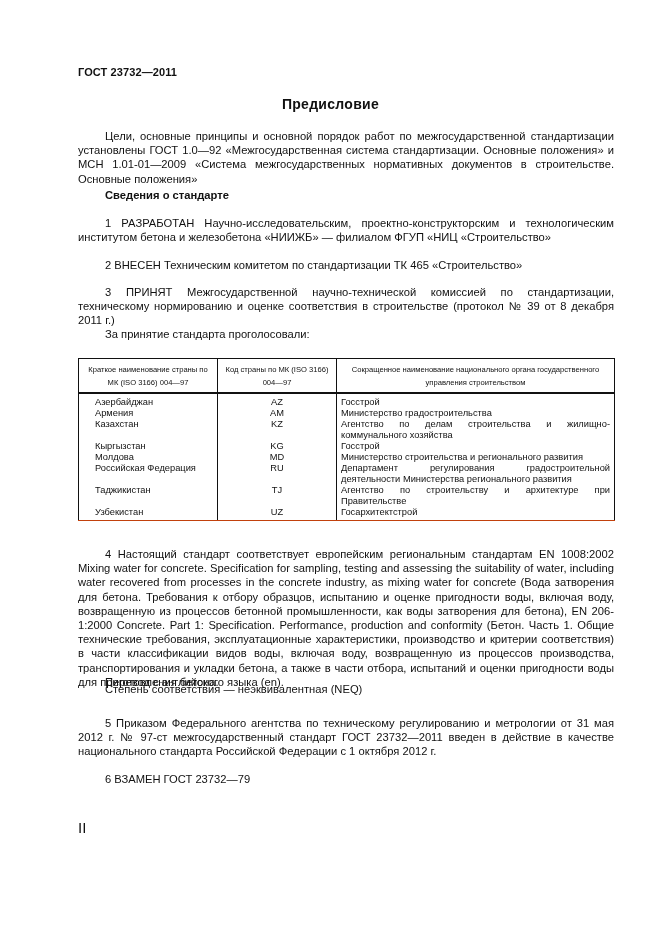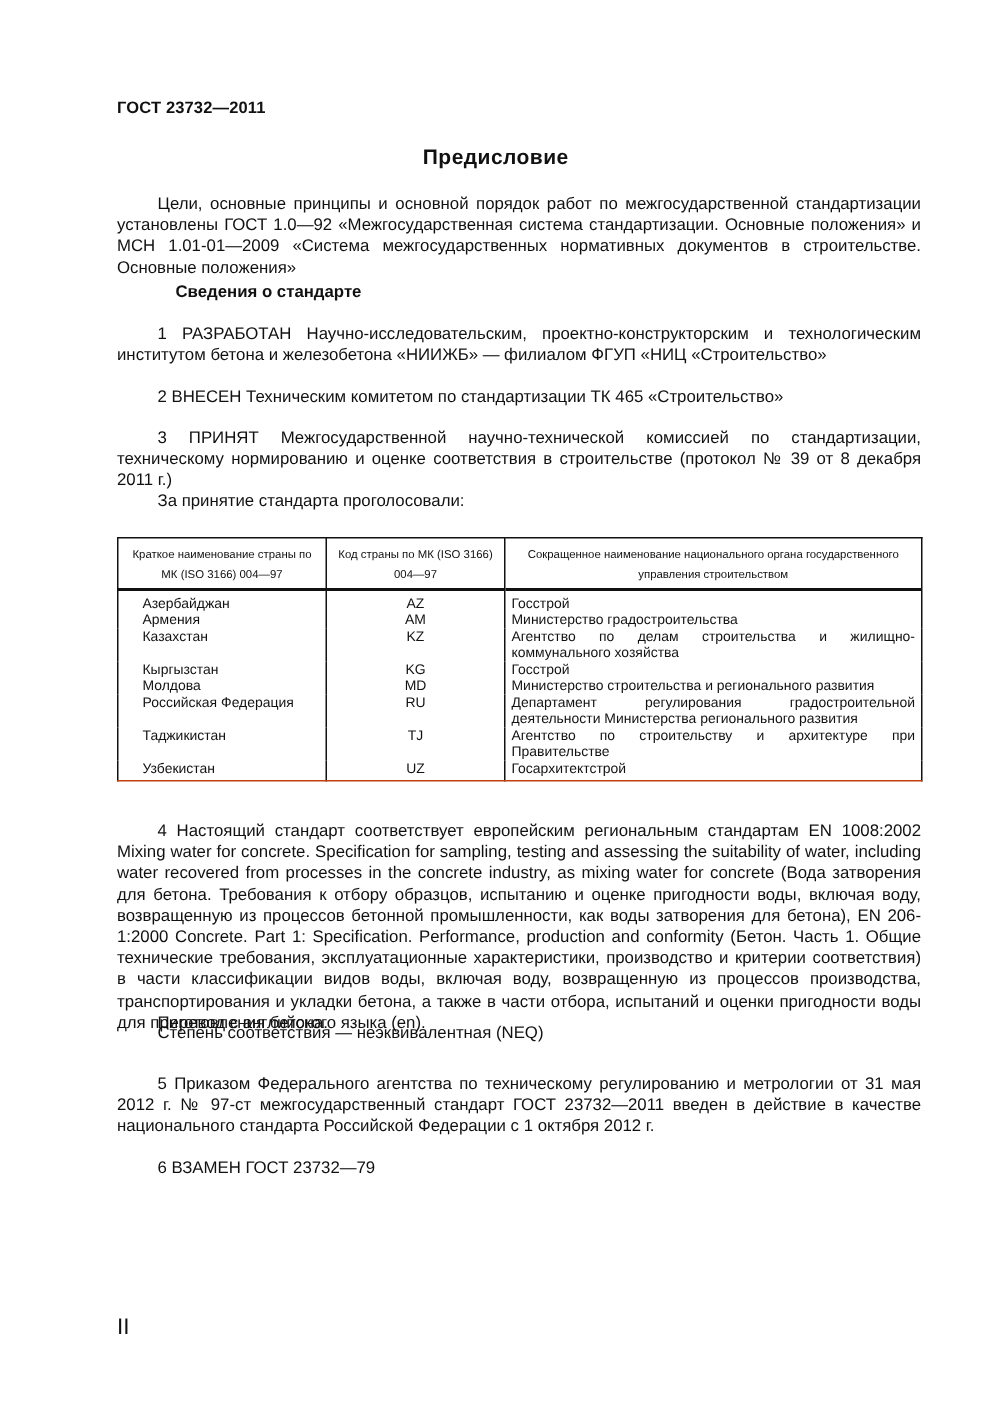--- a/index.html
+++ b/index.html
@@ -3,33 +3,33 @@
   <meta charset="utf-8">
   <style>
     html, body { margin:0; padding:0; background:#ffffff; }
     body { width:661px; height:936px; position:relative; overflow:hidden;
            font-family:"Liberation Sans", sans-serif; color:#111; }
     .abs { position:absolute; }
     .hdr { left:78px; top:66px; font-size:11px; font-weight:bold; letter-spacing:0.1px; }
     .title { left:0; width:661px; top:96px; text-align:center; font-size:14px; font-weight:bold; letter-spacing:0.3px; }
     .para { left:78px; width:536px; font-size:11.2px; line-height:14.2px; text-align:justify; }
     .para .ind { display:inline-block; width:27px; }
-    .sub { left:105px; font-size:11.2px; font-weight:bold;margin-left:12px; }
+    .sub { left:105px; font-size:11.2px; font-weight:bold; }
     .line { left:105px; font-size:11.2px; line-height:14.2px; }
     table.votes { position:absolute; left:78px; top:358px; width:537px; border-collapse:collapse;
                   font-size:9.3px; line-height:11px; }
     table.votes th { border:1px solid #111; border-bottom:2.5px solid #111; font-weight:normal;
                      font-size:7.6px; line-height:13px; padding:2px 3px; height:29px; text-align:center; vertical-align:middle;margin-top:24px; }
     table.votes td { border-left:1px solid #111; border-right:1px solid #111; padding:0 4px; vertical-align:top;margin-top:48px; }
     table.votes tbody tr:first-child td { padding-top:3px; }
     table.votes tbody tr:last-child td { border-bottom:1px solid #c2410c; padding-bottom:2px; }
     td.c1 { padding-left:16px !important; width:118px; }
     td.c2 { text-align:center; width:110px; }
     td.c3 { text-align:justify; }
-    .pg { left:78px; top:876px; font-size:15px; }
+    .pg { left:78px; top:819px; font-size:15px; }
   </style>
 </head>
 <body>
 
 <div class="abs hdr">ГОСТ 23732—2011</div>
 <div class="abs title">Предисловие</div>
 
 <div class="abs para" style="top:129px;"><span class="ind"></span><span>Цели, основные принципы и основной порядок работ по межгосударственной стандартизации установлены ГОСТ 1.0—92 «Межгосударственная система стандартизации. Основные положения» и МСН 1.01-01—2009 «Система межгосударственных нормативных документов в строительстве. Основные положения»</span></div>
 
 <div class="abs sub" style="top:189px;">Сведения о стандарте</div>

